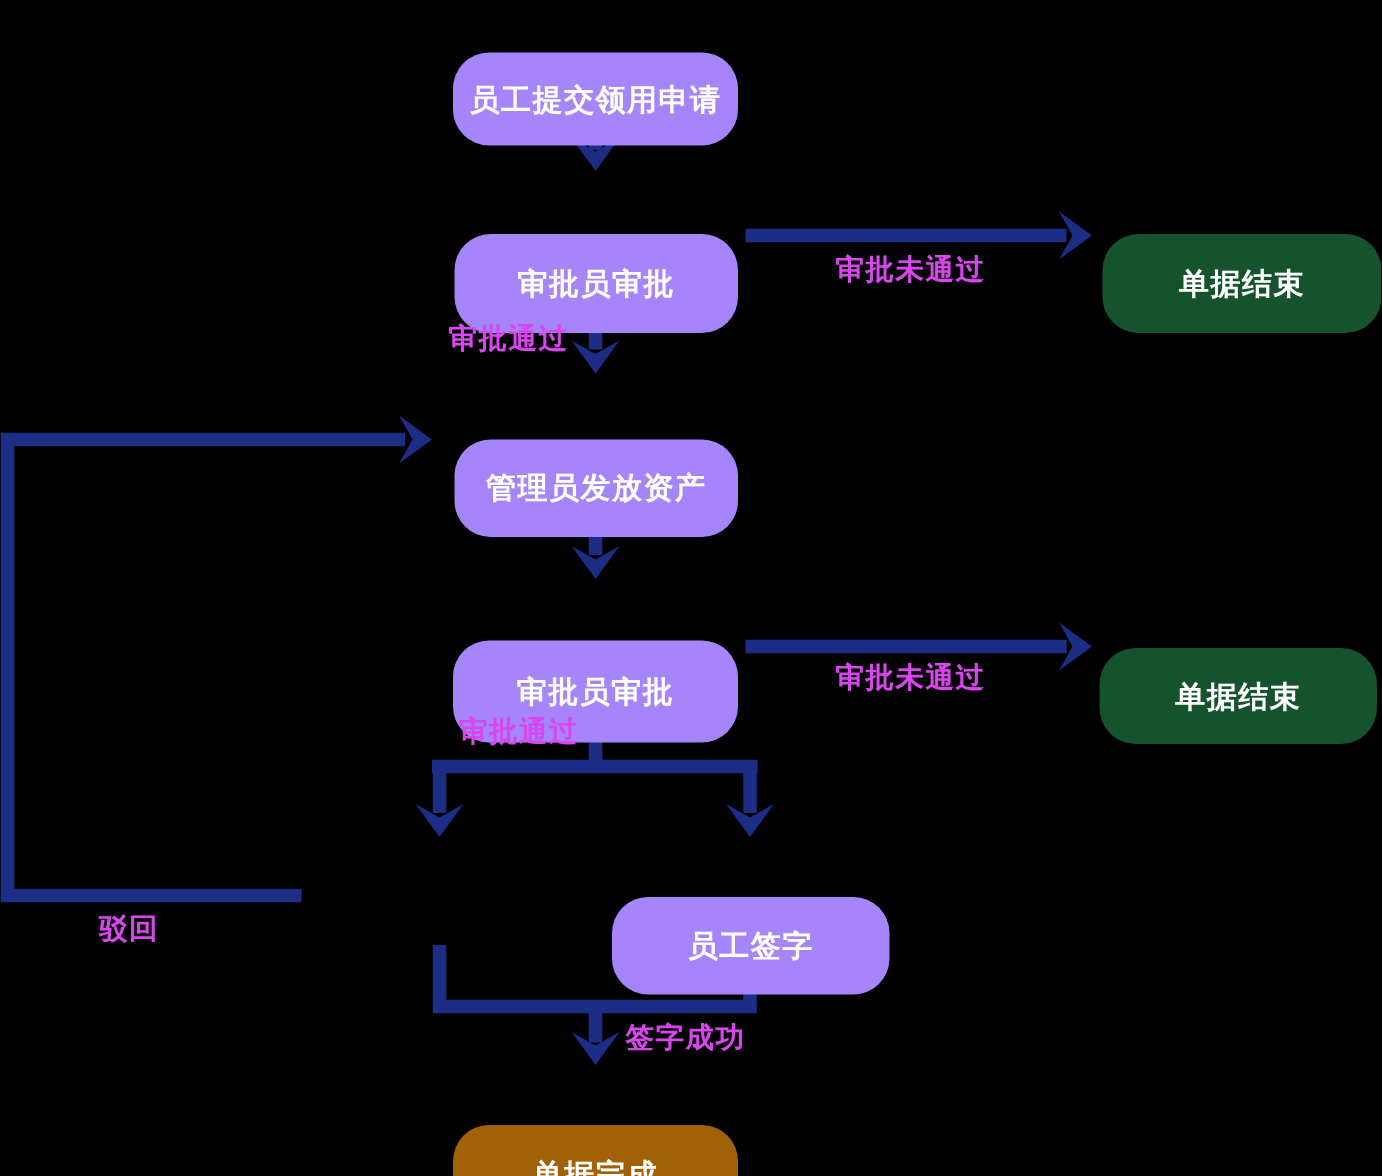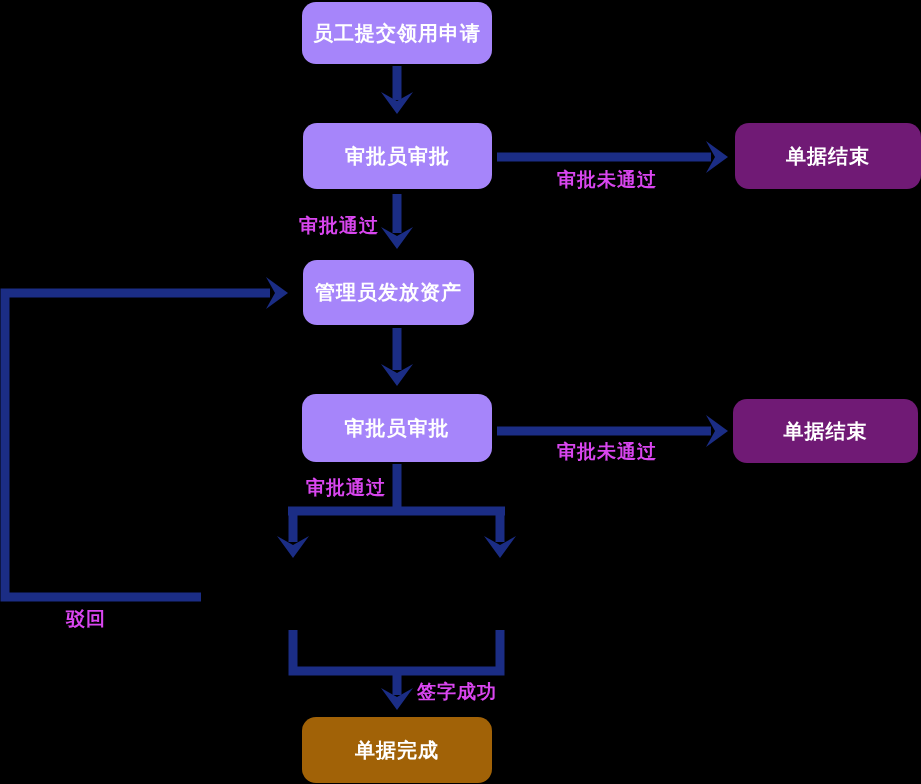--- a/index.html
+++ b/index.html
@@ -17,32 +17,33 @@
   }
   .edges-svg {
     position: absolute;
     left: 0;
     top: 0;
     width: 921px;
     height: 784px;
   }
   .node {
     position: absolute;
-    border-radius: 14px;
+    border-radius: 24px;
     display: flex;
     align-items: center;
     justify-content: center;
     color: #ffffff;
     font-size: 20px;
     font-weight: bold;
     letter-spacing: 1px;
     box-sizing: border-box;
+    margin-top: 33px;
   }
   .node.purple { background: #a685fa; }
-  .node.orange { background: #701a75; }
+  .node.orange { background: #14532d; }
   .node.green  { background: #a16207; }
   .edge-label {
     position: absolute;
     color: #d946ef;
     font-size: 19px;
     font-weight: 700;
     letter-spacing: 1px;
     white-space: nowrap;
   }
 </style>
@@ -82,27 +83,28 @@
       <polygon points="266,277 288,293 266,309 275,293"></polygon>
     </g>
   </svg>
 
   <div class="node purple" style="left:302px; top:2px;   width:190px; height:62px;">员工提交领用申请</div>
 
   <div class="node purple" style="left:303px; top:123px; width:189px; height:66px;">审批员审批</div>
 
   <div class="node orange" style="left:735px; top:123px; width:186px; height:66px;">单据结束</div>
 
-  <div class="node purple" style="left:303px; top:260px; width:171px; height:65px;">管理员发放资产</div>
+  <div class="node purple" style="left:303px; top:260px; width:189px; height:65px;">管理员发放资产</div>
 
   <div class="node purple" style="left:302px; top:394px; width:190px; height:68px;">审批员审批</div>
 
   <div class="node orange" style="left:733px; top:399px; width:185px; height:64px;">单据结束</div>
 
 
+  <div class="node purple" style="left:408px; top:565px; width:185px; height:65px;">员工签字</div>
 
   <div class="node green" style="left:302px; top:717px; width:190px; height:66px;">单据完成</div>
 
   <div class="edge-label" style="left:557px; top:167px;">审批未通过</div>
 
   <div class="edge-label" style="left:299px; top:213px;">审批通过</div>
 
   <div class="edge-label" style="left:557px; top:439px;">审批未通过</div>
 
   <div class="edge-label" style="left:306px; top:475px;">审批通过</div>

